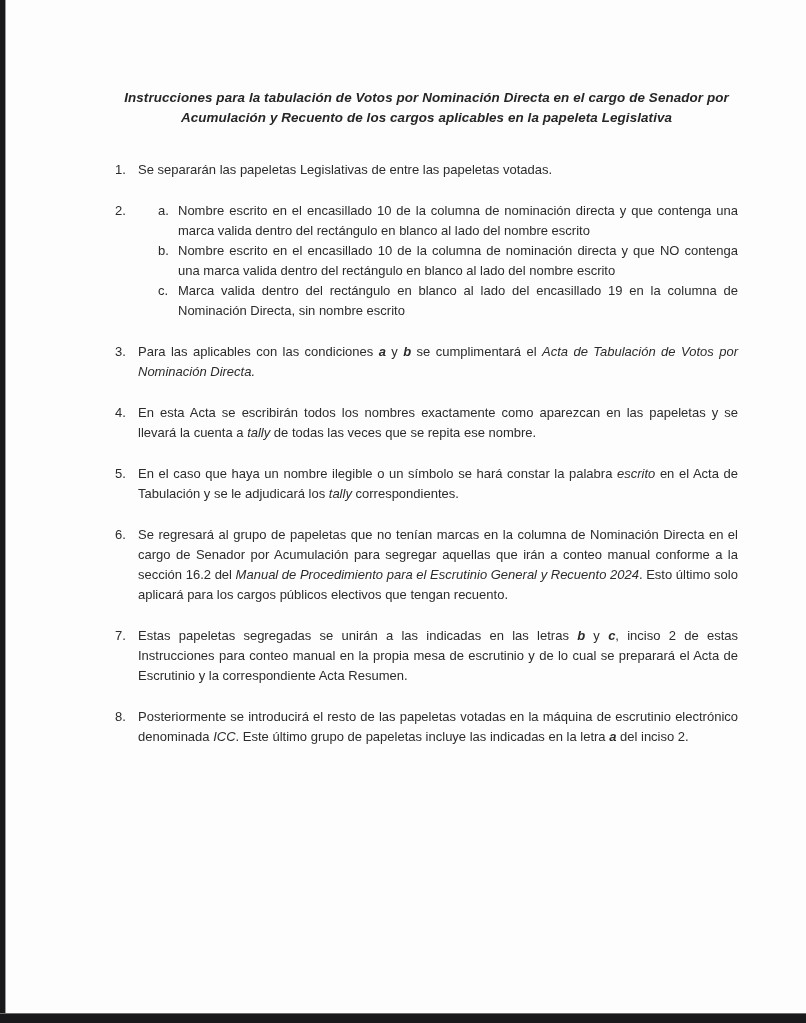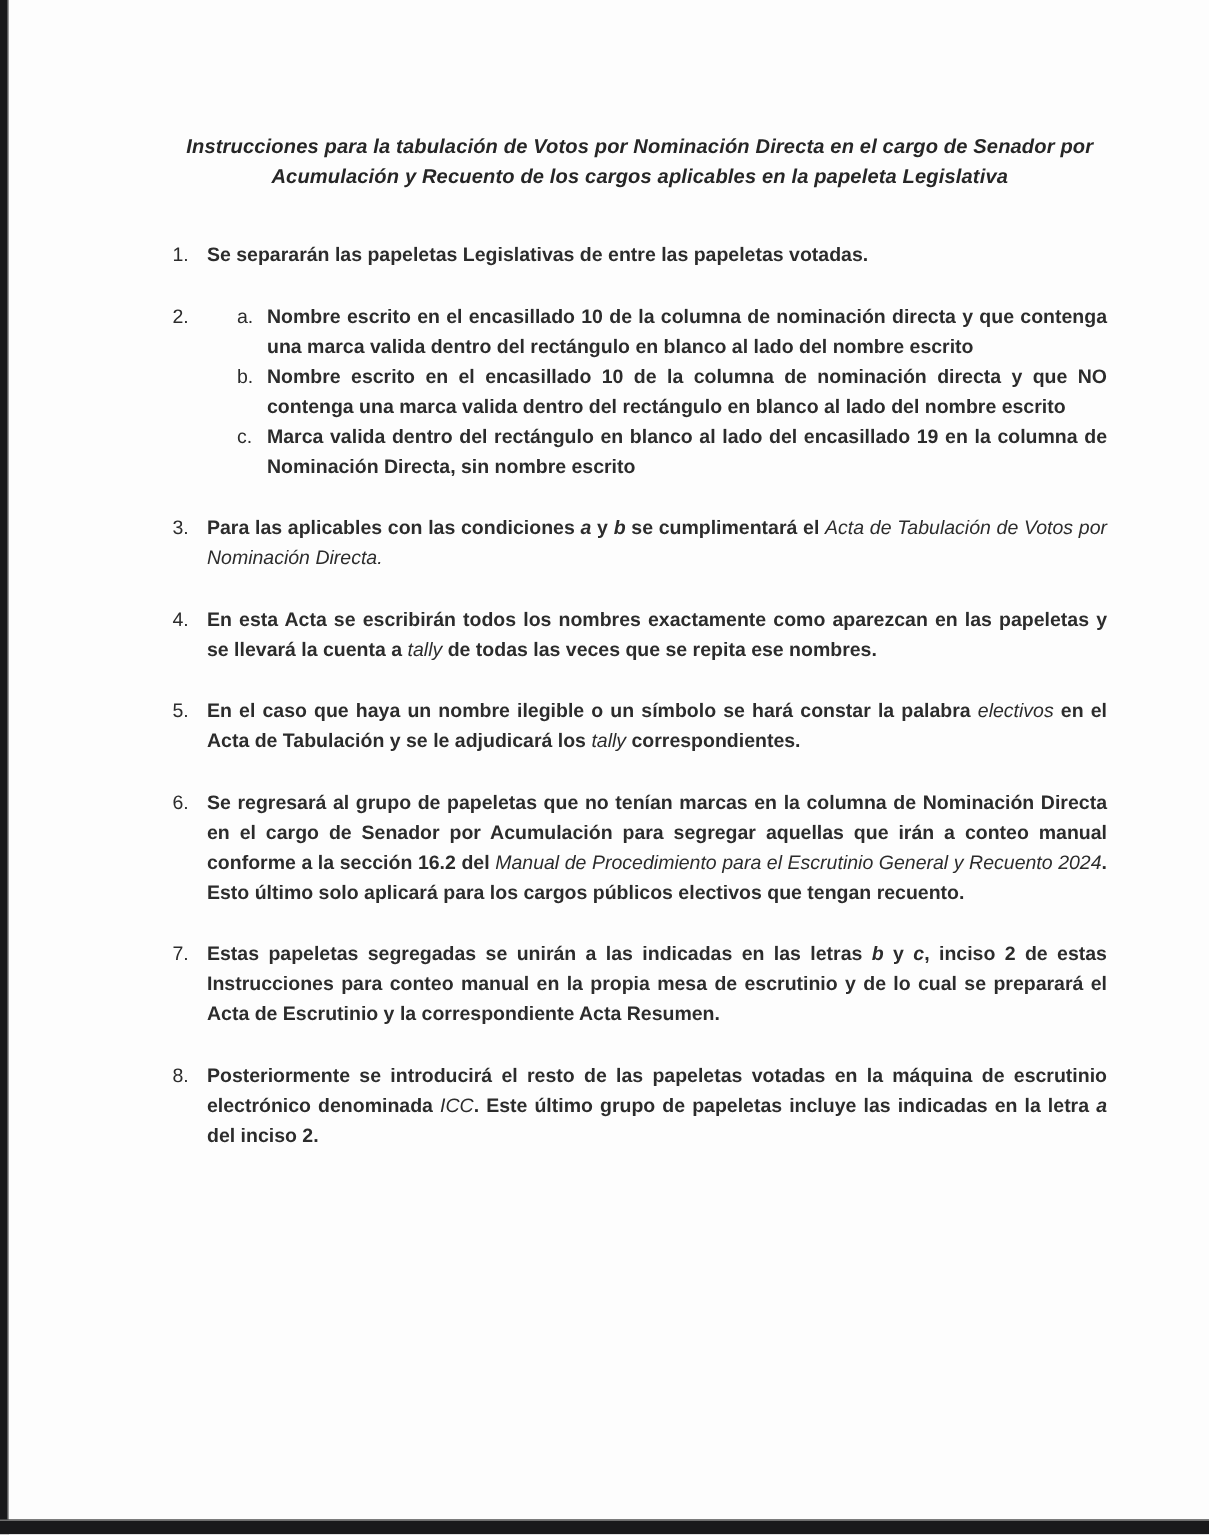--- a/index.html
+++ b/index.html
@@ -39,21 +39,21 @@
   }
   .list { font-size: 13px; line-height: 20px; }
   .item { display: flex; margin-bottom: 21px; }
   .item:last-child { margin-bottom: 0; }
   .marker { width: 23px; flex-shrink: 0; }
   .body { flex: 1; min-width: 0; }
   .para { text-align: justify; }
   .sublist { padding-left: 20px; }
   .subitem { display: flex; }
   .smarker { width: 20px; flex-shrink: 0; }
-  .seg.n  { font-style: normal; font-weight: 700; }
+  .seg.n  { font-style: normal; font-weight: 400; }
   .seg.i  { font-style: italic; font-weight: 400; }
   .seg.bi { font-style: italic; font-weight: 700; }
 </style>
 </head>
 <body>
 
 <div class="photo">
   <div class="edge edge-left"></div>
   <div class="edge edge-right"></div>
   <div class="edge edge-bottom"></div>
@@ -88,27 +88,27 @@
         </div>
         <div class="item">
           <div class="marker">3.</div>
           <div class="body">
             <div class="para"><span class="seg n">Para las aplicables con las condiciones </span><span class="seg bi">a</span><span class="seg n"> y </span><span class="seg bi">b</span><span class="seg n"> se cumplimentará el </span><span class="seg i">Acta de Tabulación de Votos por Nominación Directa.</span></div>
           </div>
         </div>
         <div class="item">
           <div class="marker">4.</div>
           <div class="body">
-            <div class="para"><span class="seg n">En esta Acta se escribirán todos los nombres exactamente como aparezcan en las papeletas y se llevará la cuenta a </span><span class="seg i">tally</span><span class="seg n"> de todas las veces que se repita ese nombres.</span></div>
+            <div class="para"><span class="seg n">En esta Acta se escribirán todos los nombres exactamente como aparezcan en las papeletas y se llevará la cuenta a </span><span class="seg i">tally</span><span class="seg n"> de todas las veces que se repita ese nombre.</span></div>
           </div>
         </div>
         <div class="item">
           <div class="marker">5.</div>
           <div class="body">
-            <div class="para"><span class="seg n">En el caso que haya un nombre ilegible o un símbolo se hará constar la palabra </span><span class="seg i">electivos</span><span class="seg n"> en el Acta de Tabulación y se le adjudicará los </span><span class="seg i">tally</span><span class="seg n"> correspondientes.</span></div>
+            <div class="para"><span class="seg n">En el caso que haya un nombre ilegible o un símbolo se hará constar la palabra </span><span class="seg i">escrito</span><span class="seg n"> en el Acta de Tabulación y se le adjudicará los </span><span class="seg i">tally</span><span class="seg n"> correspondientes.</span></div>
           </div>
         </div>
         <div class="item">
           <div class="marker">6.</div>
           <div class="body">
             <div class="para"><span class="seg n">Se regresará al grupo de papeletas que no tenían marcas en la columna de Nominación Directa en el cargo de Senador por Acumulación para segregar aquellas que irán a conteo manual conforme a la sección 16.2 del </span><span class="seg i">Manual de Procedimiento para el Escrutinio General y Recuento 2024</span><span class="seg n">. Esto último solo aplicará para los cargos públicos electivos que tengan recuento.</span></div>
           </div>
         </div>
         <div class="item">
           <div class="marker">7.</div>

